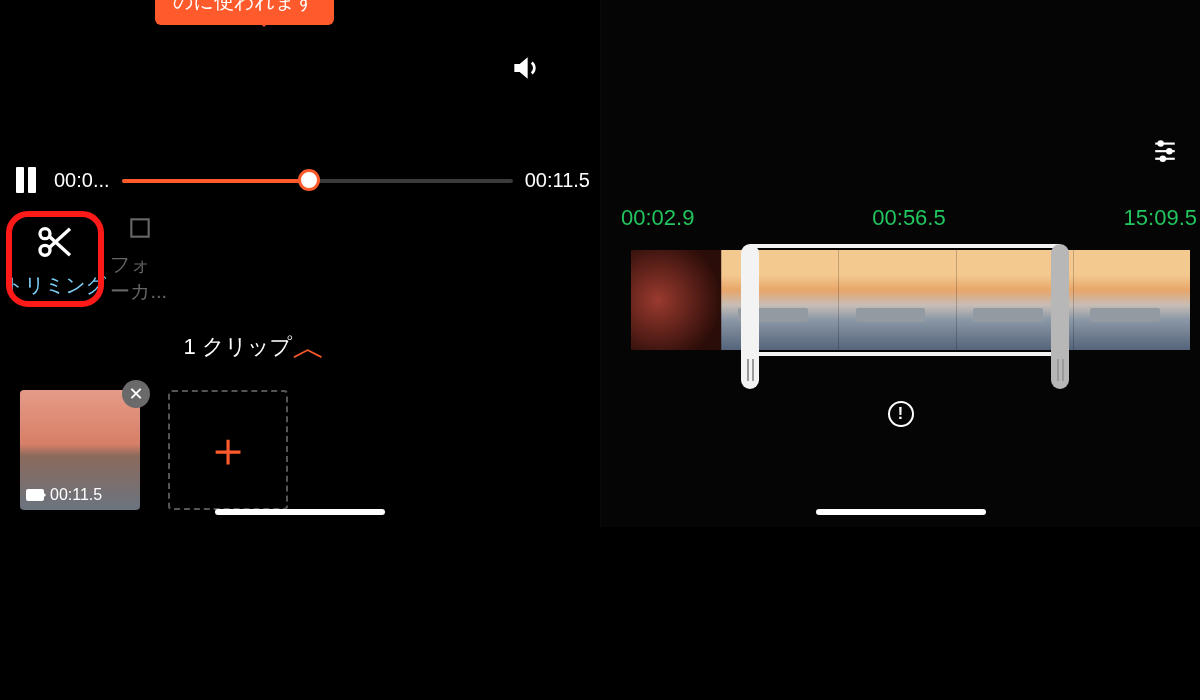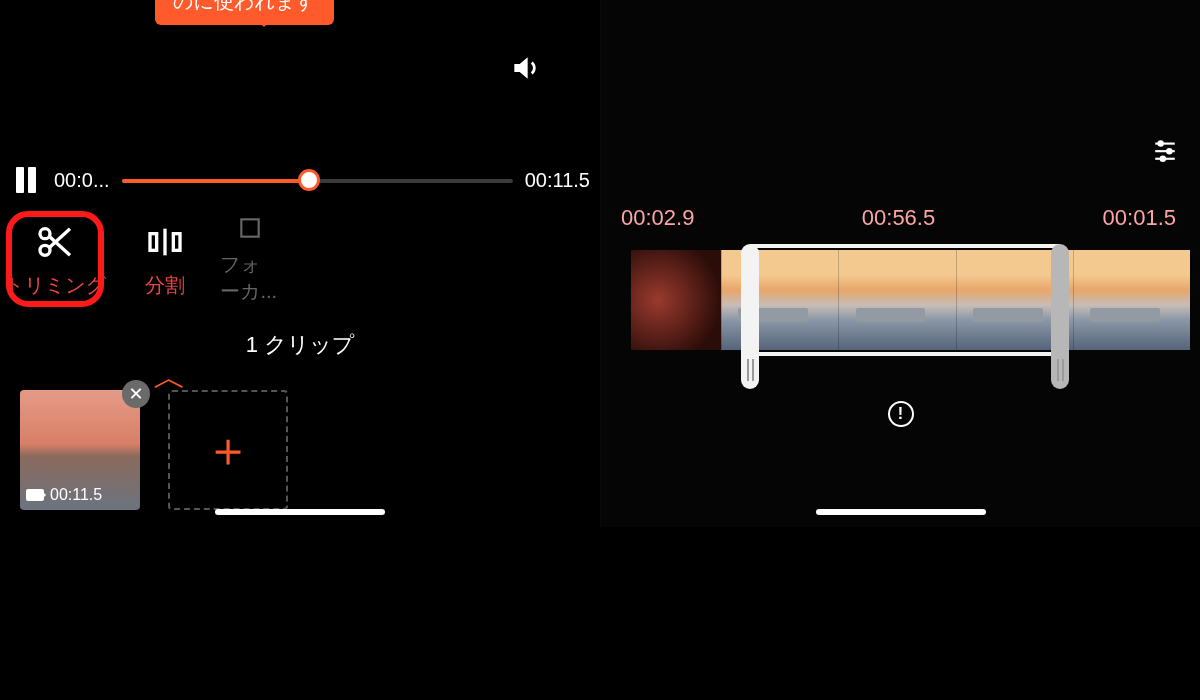--- a/index.html
+++ b/index.html
@@ -38,37 +38,37 @@
   .slider-fill  { position:absolute; left:0; top:2px; height:4px; background:#ff5a2b; border-radius:2px; }
   .slider-knob  { position:absolute; top:-8px; width:22px; height:22px; background:#fff; border:3px solid #ff5a2b; border-radius:50%; transform:translateX(-50%); }
 
   .tool-row {
     position: absolute; top: 210px; left: 0; right: 0; height: 100px;
     display: flex; align-items: center;
   }
   .tool {
     flex: 0 0 110px; height: 90px;
     display:flex; flex-direction:column; align-items:center; justify-content:center;
-    gap:10px; color:#ef4444; font-size:20px; position:relative;
+    gap:10px; color:#7dd3fc; font-size:20px; position:relative;
   }
   .tool.dim { color:#666; }
   .tool .ico { width:40px; }
   .tool-trim-highlight {
     position:absolute; top:-4px; left:6px; width:98px; height:96px;
     border:6px solid #ff1a1a; border-radius:22px; pointer-events:none;
   }
   .crown {
     position:absolute; top:6px; right:24px; width:18px; height:18px;
     background:#ffcc00; border-radius:50%;
   }
 
   .clip-header {
     position:absolute; top:330px; left:14px; right:14px;
     display:flex; align-items:center; justify-content:flex-end;
-    font-size:22px; font-weight:500;flex-direction:column;
+    font-size:22px; font-weight:500;
   }
   .chev-up { color:#ff5a2b; font-size:34px; line-height:1; margin-right:260px; }
 
   .clip-tray {
     position:absolute; top:390px; left:20px; display:flex; gap:28px;
   }
   .clip-thumb {
     width:120px; height:120px; border-radius:4px; position:relative;
     background: linear-gradient(#e59b87 0%, #d77f67 45%, #8b6a5c 55%, #6b7480 100%);
   }
@@ -94,23 +94,23 @@
     position:absolute; bottom:12px; left:50%; transform:translateX(-50%);
     width:170px; height:6px; background:#fff; border-radius:3px;
   }
 
   
   .settings-btn {
     position:absolute; top:132px; right:18px; width:34px; height:34px;
     display:flex; align-items:center; justify-content:center;
   }
   .time-marks {
-    position:absolute; top:205px; left:20px; right:24px;
+    position:absolute; top:205px; left:20px; right:3px;
     display:flex; justify-content:space-between;
-    font-size:22px; color:#fca5a5;
+    font-size:22px; color:#22c55e;
   }
   .film {
     position:absolute; top:250px; left:30px; right:10px; height:100px;
     display:flex;
   }
   .film .lead {
     width:90px; height:100px;
     background: radial-gradient(circle at 30% 50%, #9a3a2e 0%, #2a0c08 80%);
   }
   .film .frame {
@@ -180,28 +180,20 @@
     <div class="tool">
       <div class="tool-trim-highlight"></div>
       <svg class="ico" viewBox="0 0 24 24" fill="none" stroke="#fff" stroke-width="2">
         <circle cx="6" cy="7" r="3"></circle>
           <circle cx="6" cy="17" r="3"></circle>
         <path d="M8.5 8.5 L21 20"></path>
           <path d="M8.5 15.5 L21 4"></path>
       </svg>
       <span>トリミング</span>
     </div>
-    <div class="tool">
-      <svg class="ico" viewBox="0 0 24 24" fill="none" stroke="#fff" stroke-width="2">
-        <rect x="3" y="7" width="4" height="10"></rect>
-          <rect x="17" y="7" width="4" height="10"></rect>
-        <line x1="12" y1="4" x2="12" y2="20"></line>
-      </svg>
-      <span>分割</span>
-    </div>
     <div class="tool dim" style="flex-basis:60px">
       <svg class="ico" viewBox="0 0 24 24" fill="none" stroke="#666" stroke-width="2">
         <rect x="4" y="4" width="16" height="16"></rect>
       </svg>
       <span>フォーカ...</span>
     </div>
   </div>
 
   <div class="clip-header">
     <span>1 クリップ</span>
@@ -231,21 +223,21 @@
       <line x1="3" y1="14" x2="21" y2="14"></line>
         <circle cx="16" cy="14" r="2" fill="#fff"></circle>
       <line x1="3" y1="21" x2="21" y2="21"></line>
         <circle cx="10" cy="21" r="2" fill="#fff"></circle>
     </svg>
   </div>
 
   <div class="time-marks">
     <span>00:02.9</span>
     <span>00:56.5</span>
-    <span>00:01.5</span>
+    <span>15:09.5</span>
   </div>
 
   <div class="film">
     <div class="lead"></div>
     <div class="frame"></div>
     <div class="frame"></div>
     <div class="frame"></div>
     <div class="frame"></div>
   </div>
 

